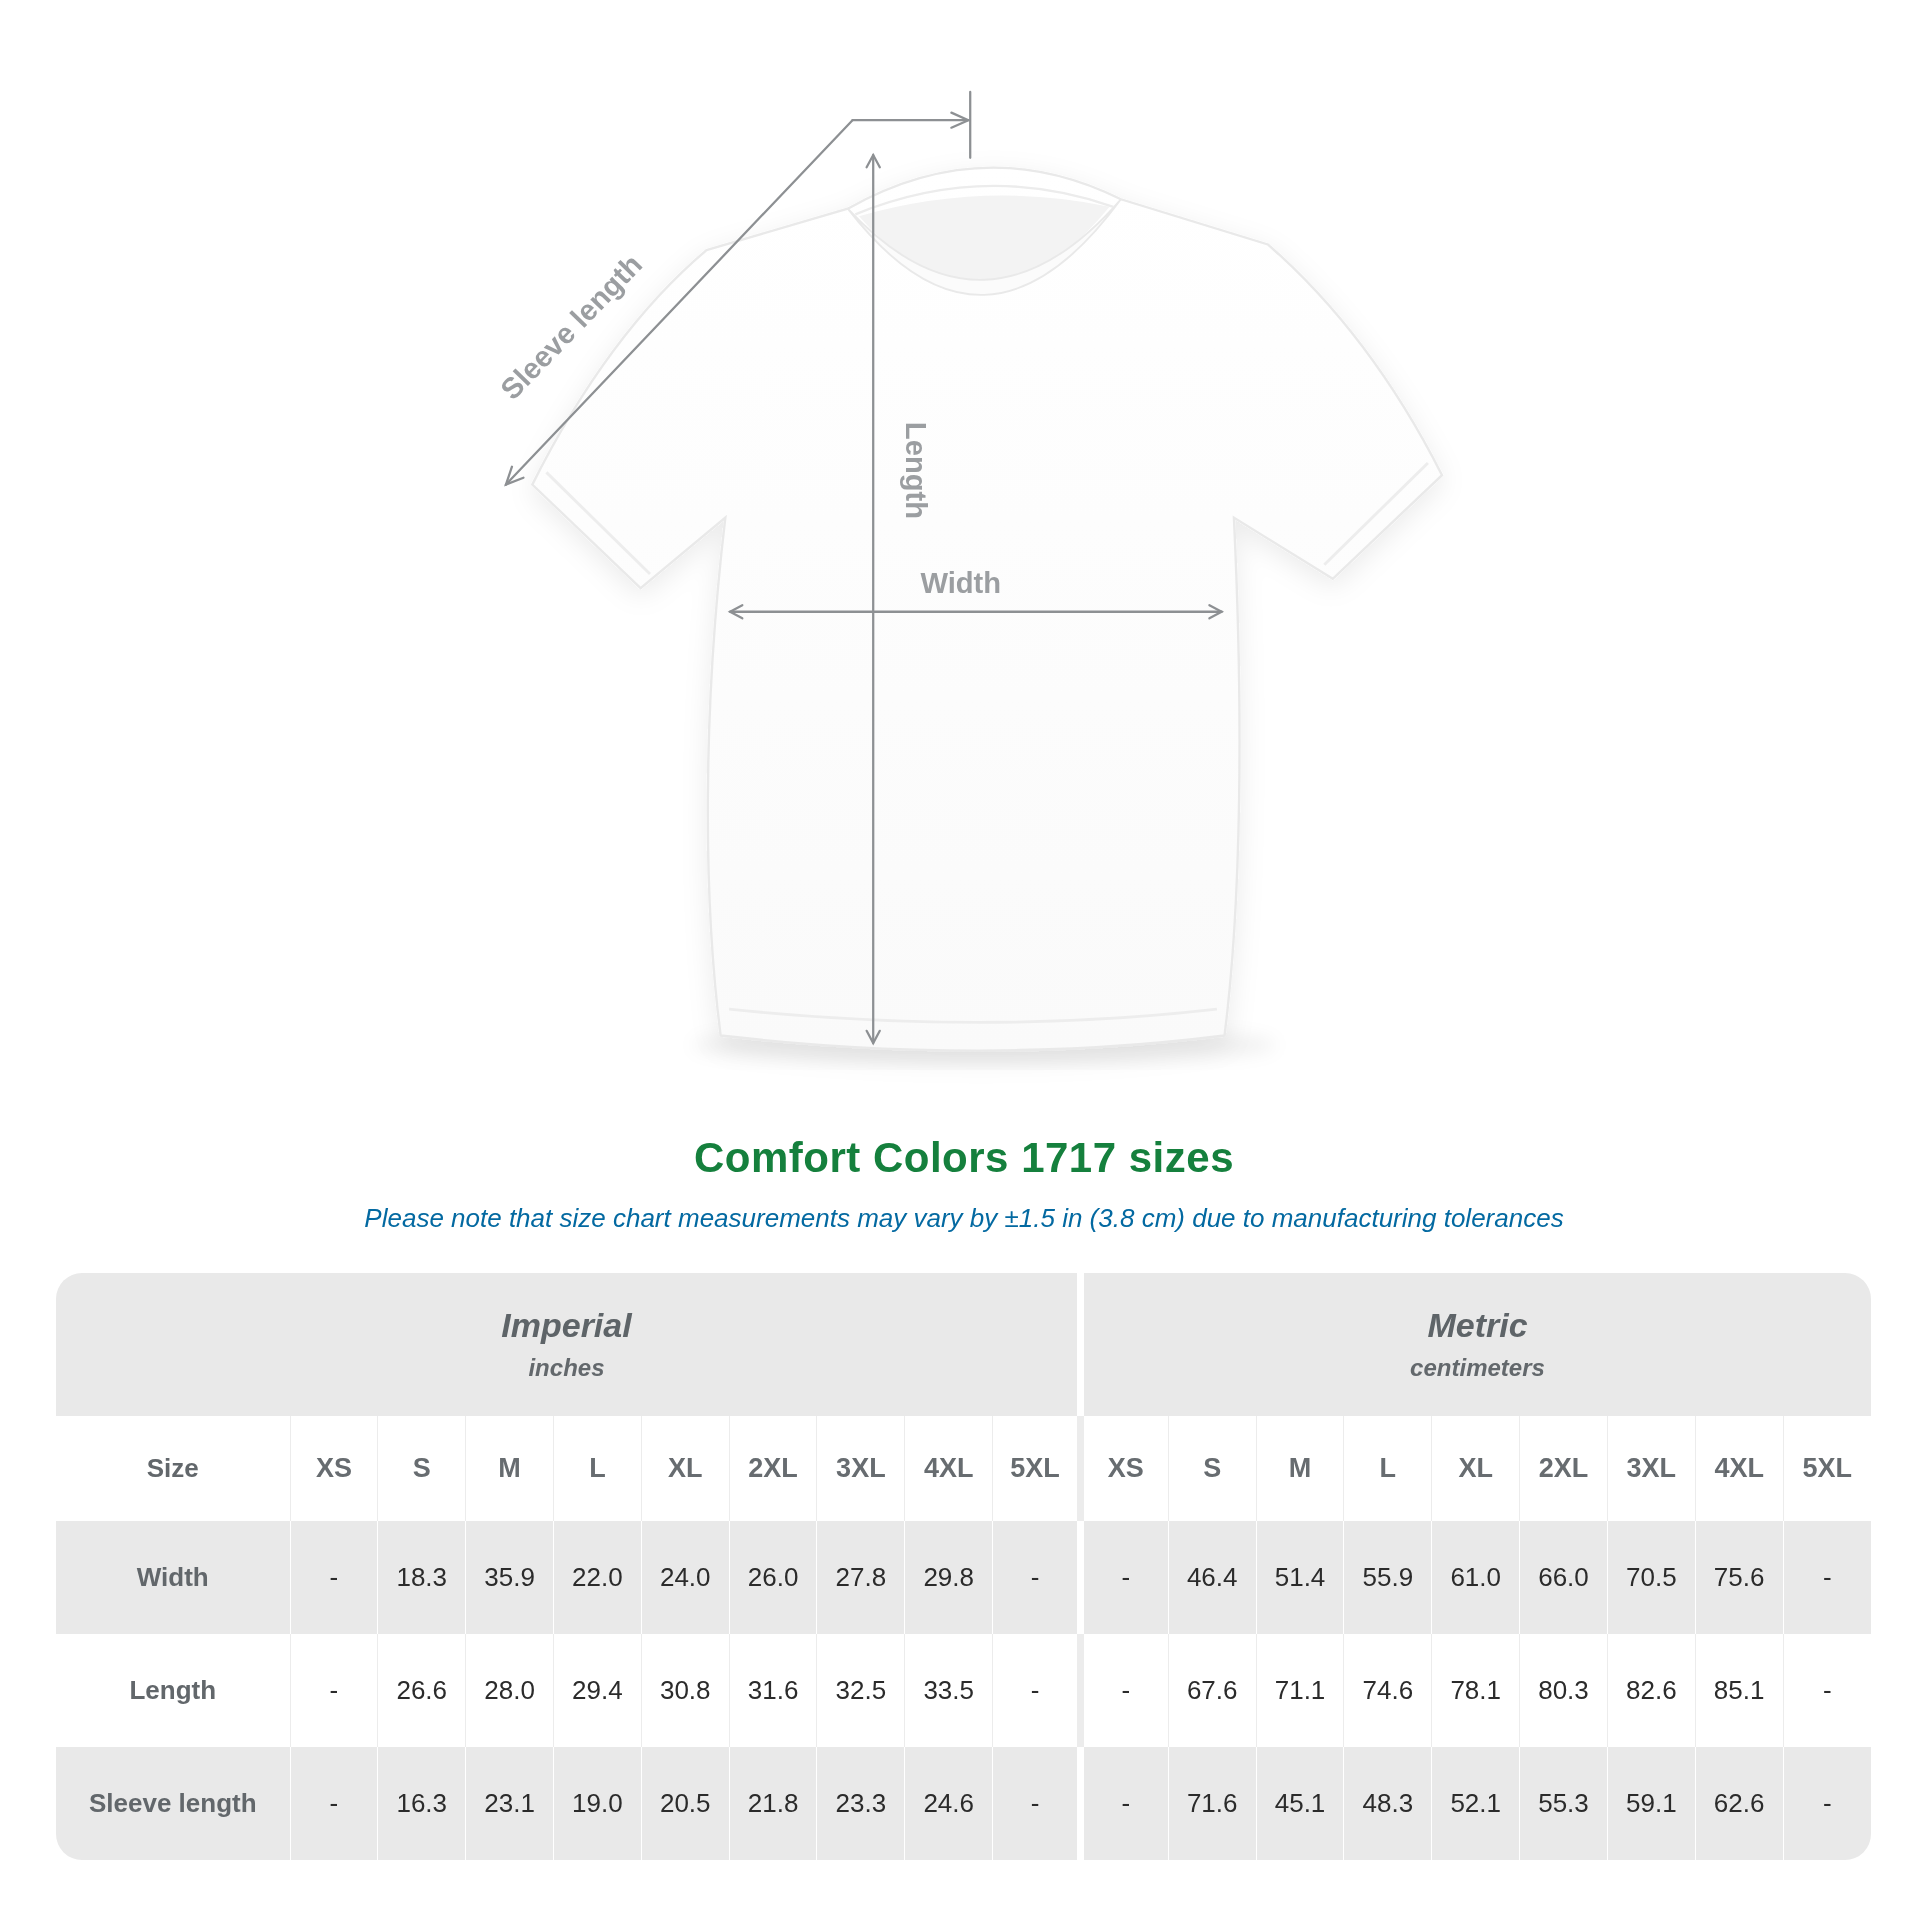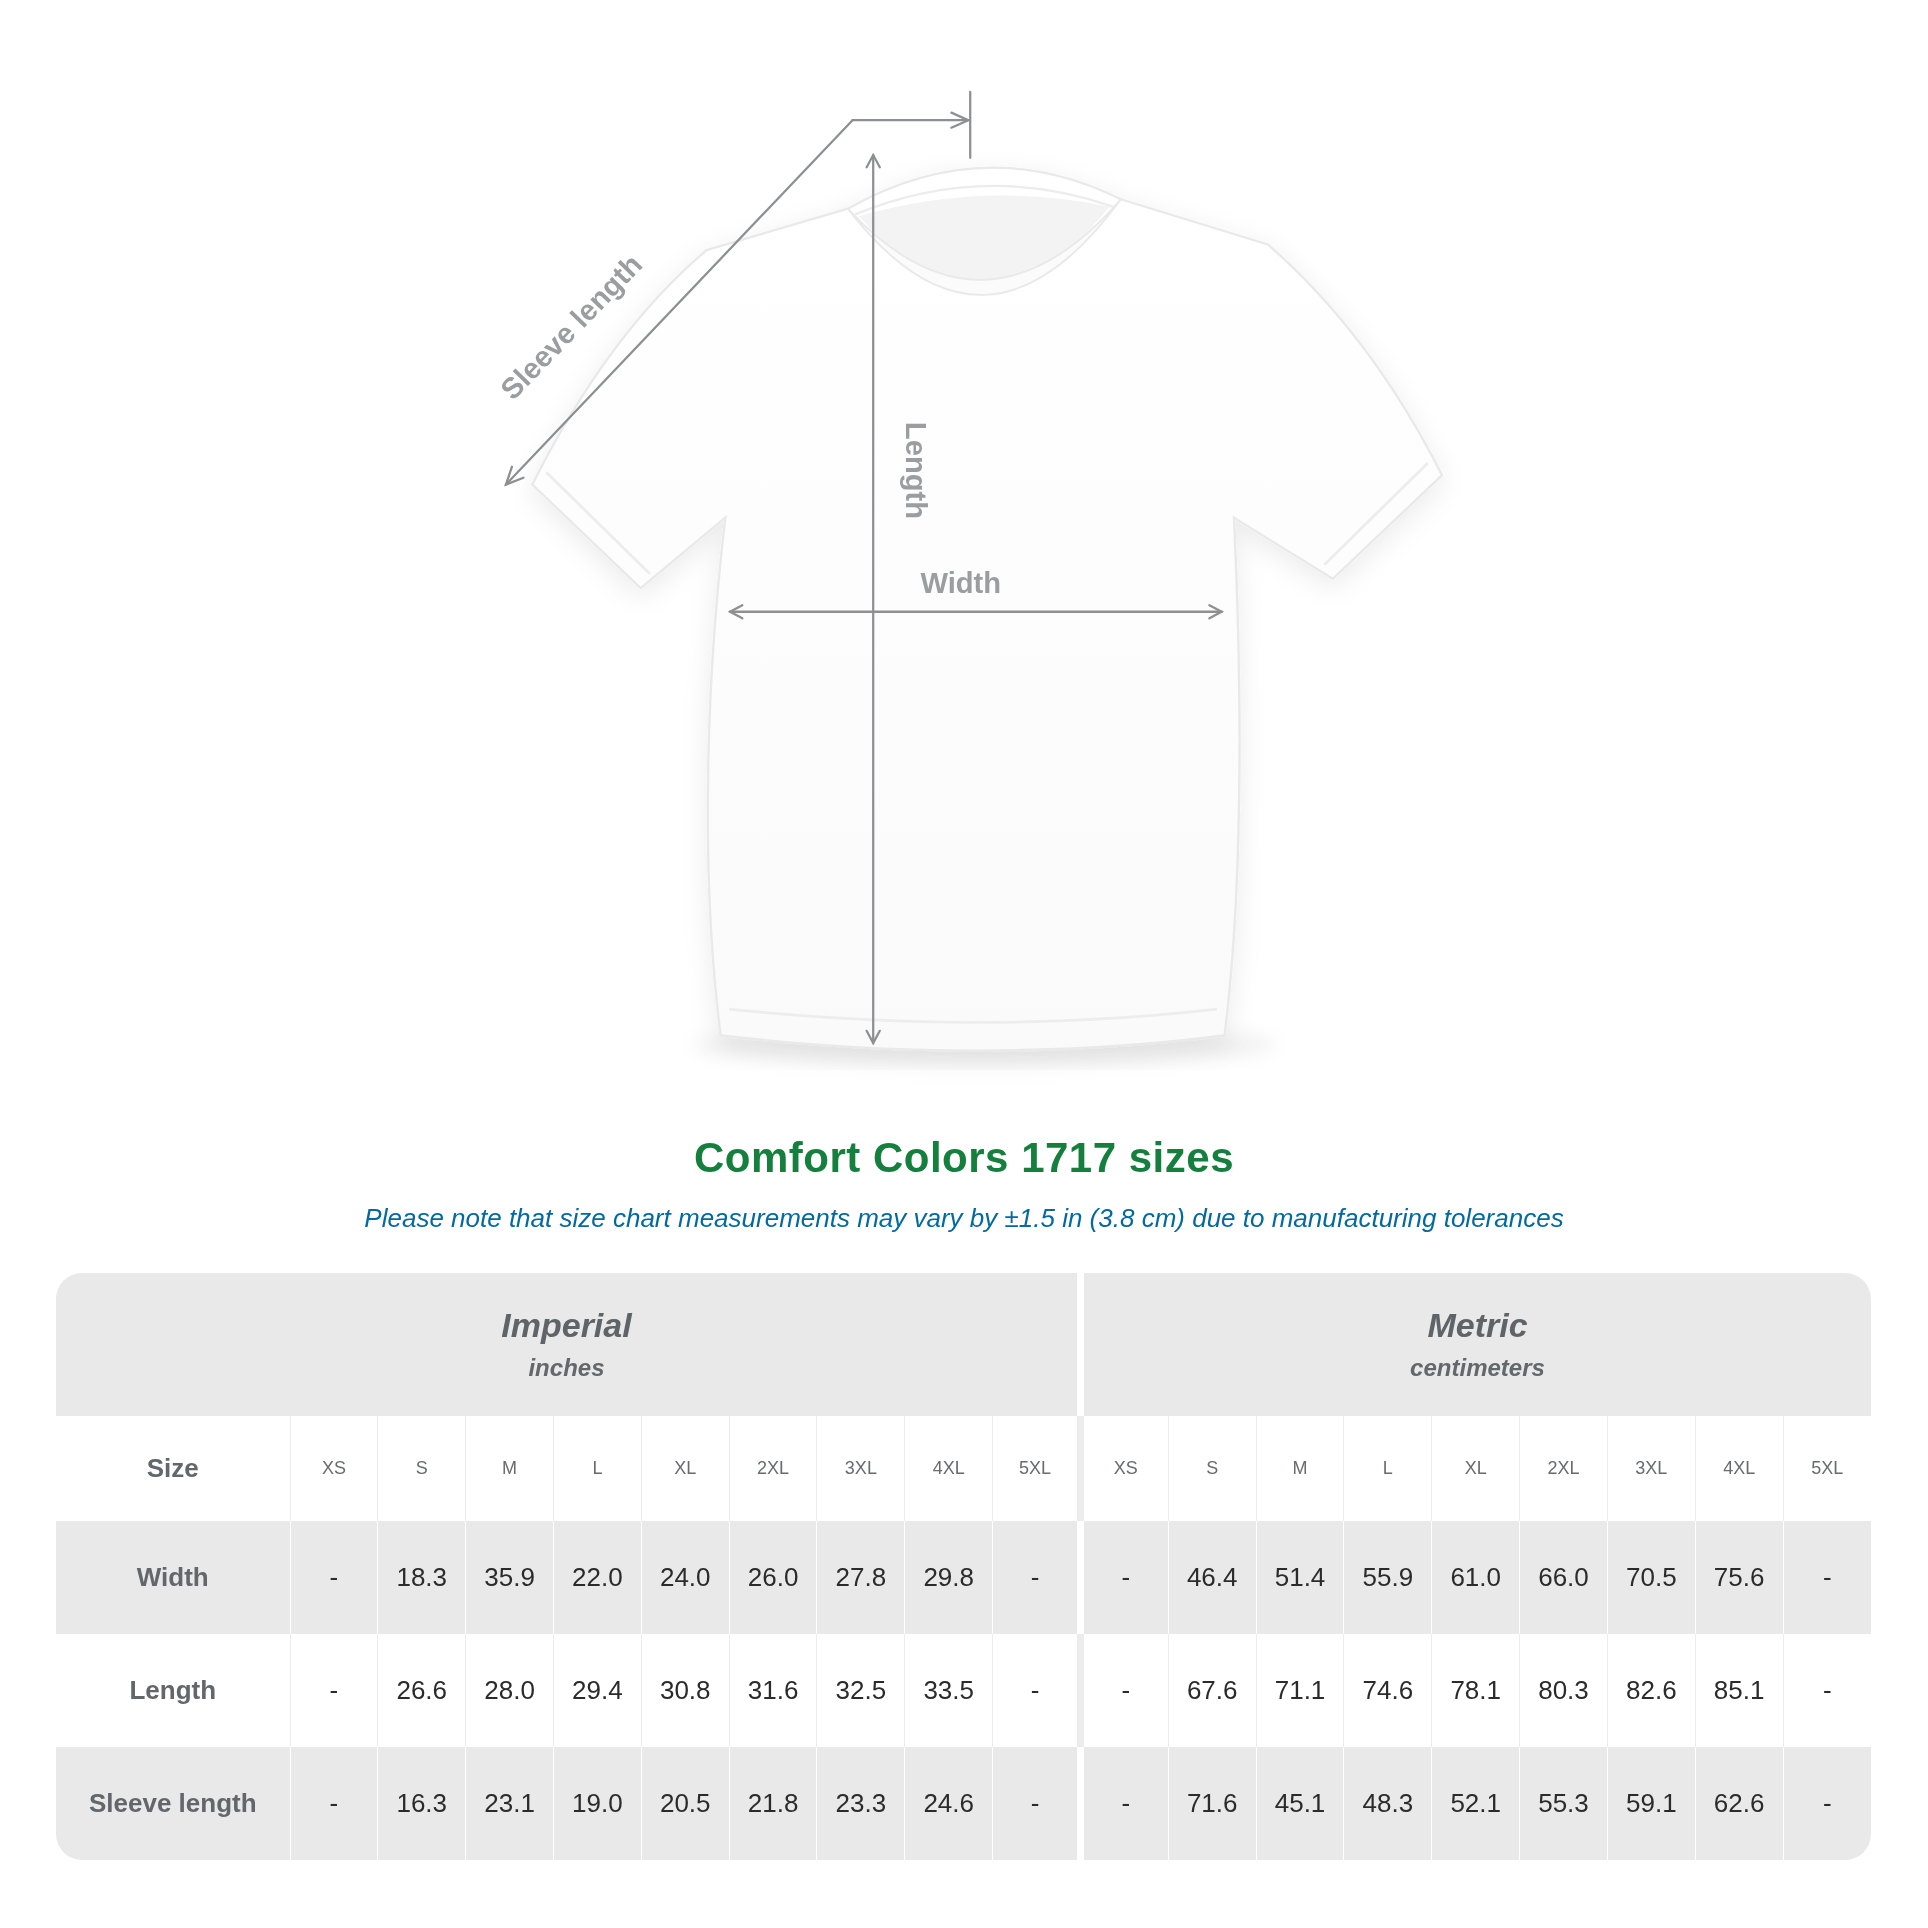--- a/index.html
+++ b/index.html
@@ -18,21 +18,21 @@
   
   .table-wrap{position:absolute;left:56px;top:1273px;width:1815px;border-radius:26px;overflow:hidden;}
   table.size-table{width:100%;border-collapse:collapse;table-layout:fixed;}
   .size-table th,.size-table td{padding:0;text-align:center;vertical-align:middle;}
 
   tr.unit-row th{height:143px;background:#e9e9e9;vertical-align:middle;}
   .unit-title{font-size:34px;font-weight:bold;font-style:italic;color:#5e6468;line-height:1.1;}
   .unit-sub{font-size:24px;font-style:italic;color:#63686c;margin-top:9.4px;}
   th.unit-metric{border-left:7.5px solid #ffffff;}
 
-  tr.size-row th{height:105px;background:#ffffff;font-size:18px;font-weight:normal;color:#676c70;}
+  tr.size-row th{height:105px;background:#ffffff;font-size:27px;font-weight:bold;color:#676c70;}
   tr.size-row .sep{border-left:1.9px solid #ececec;}
   tr.size-row .divider{border-left:7.5px solid #ececec;}
 
   tr.row-gray  td, tr.row-gray  th{height:113px;background:#e9e9e9;}
   tr.row-white td, tr.row-white th{height:113px;background:#ffffff;}
   tr.row-gray  .sep{border-left:1.9px solid #ffffff;}
   tr.row-gray  .divider{border-left:7.5px solid #ffffff;}
   tr.row-white .sep{border-left:1.9px solid #ececec;}
   tr.row-white .divider{border-left:7.5px solid #ececec;}
 

